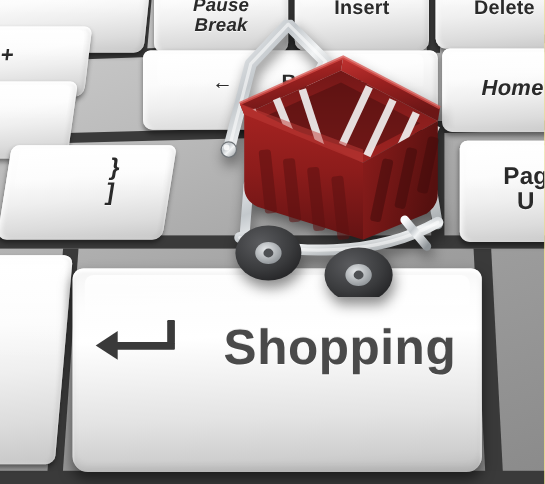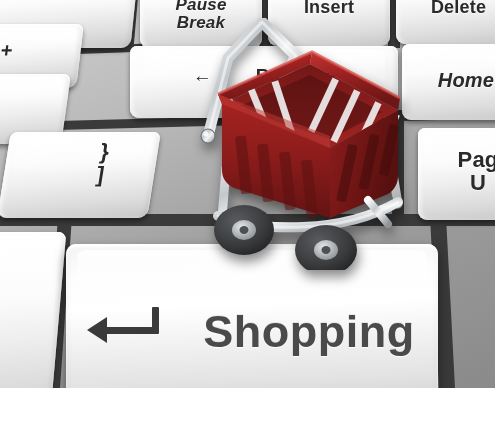--- a/index.html
+++ b/index.html
@@ -1,18 +1,18 @@
 <!DOCTYPE html>
 <html><head>
 <meta charset="utf-8">
 <title>Shopping Keyboard</title>
 <style>
   html,body{margin:0;padding:0;background:#fff;}
   #scene{
-    position:relative;width:495px;height:388px;overflow:hidden;
+    position:relative;width:495px;height:440px;overflow:hidden;
     font-family:"Liberation Sans", sans-serif;
     background:#eab308;
   }
   
   .plate{position:absolute;inset:0;
     background:
       linear-gradient(160deg,#cfcfcf 0%,#b9b9b9 30%,#9e9e9e 60%,#8a8a8a 100%);
   }
   .gap{position:absolute;background:#3a3a3a;}
 
@@ -74,21 +74,21 @@
     box-shadow:
       0 6px 12px rgba(0,0,0,.5),
       inset 0 3px 3px rgba(255,255,255,1),
       inset 0 -5px 7px rgba(0,0,0,.08);
   }
   .k-shopping::after{
     content:"";position:absolute;left:3%;right:3%;top:3%;height:34%;
     background:linear-gradient(180deg,rgba(255,255,255,.9),rgba(255,255,255,0));
     border-radius:8px;
   }
-  .shop-row{position:absolute;z-index:3;left:0;right:0;top:62px;
+  .shop-row{position:absolute;z-index:3;left:0;right:0;top:46px;
     display:flex;align-items:center;justify-content:center;gap:40px;}
   .enter-arrow{position:relative;width:74px;height:34px;}
   .enter-arrow .shaft{position:absolute;left:12px;top:12px;width:58px;height:7px;
     background:#3a3a3a;border-radius:1px;}
   .enter-arrow .riser{position:absolute;left:63px;top:-8px;width:7px;height:21px;
     background:#3a3a3a;border-radius:1px;}
   .enter-arrow .head{position:absolute;left:-2px;top:2px;width:0;height:0;
     border-top:13px solid transparent;border-bottom:13px solid transparent;
     border-right:20px solid #3a3a3a;}
   .shop-text{font-size:45px;font-weight:bold;color:#4a4a4a;

